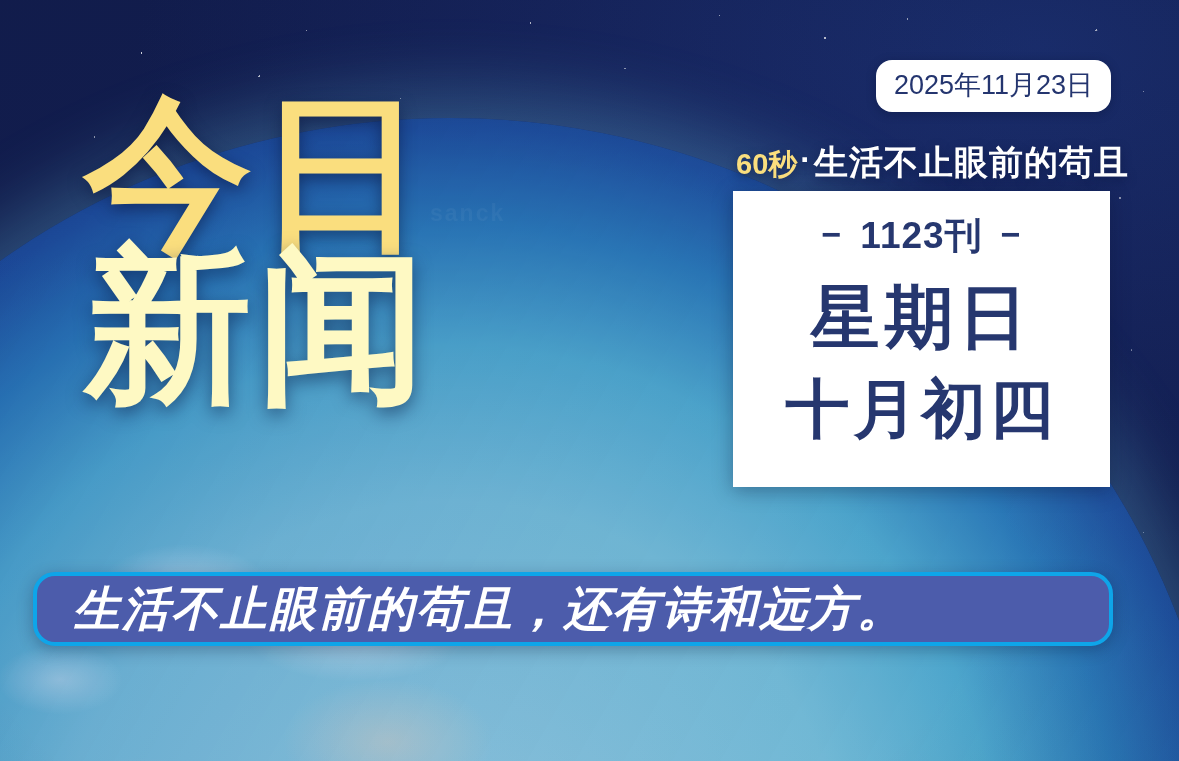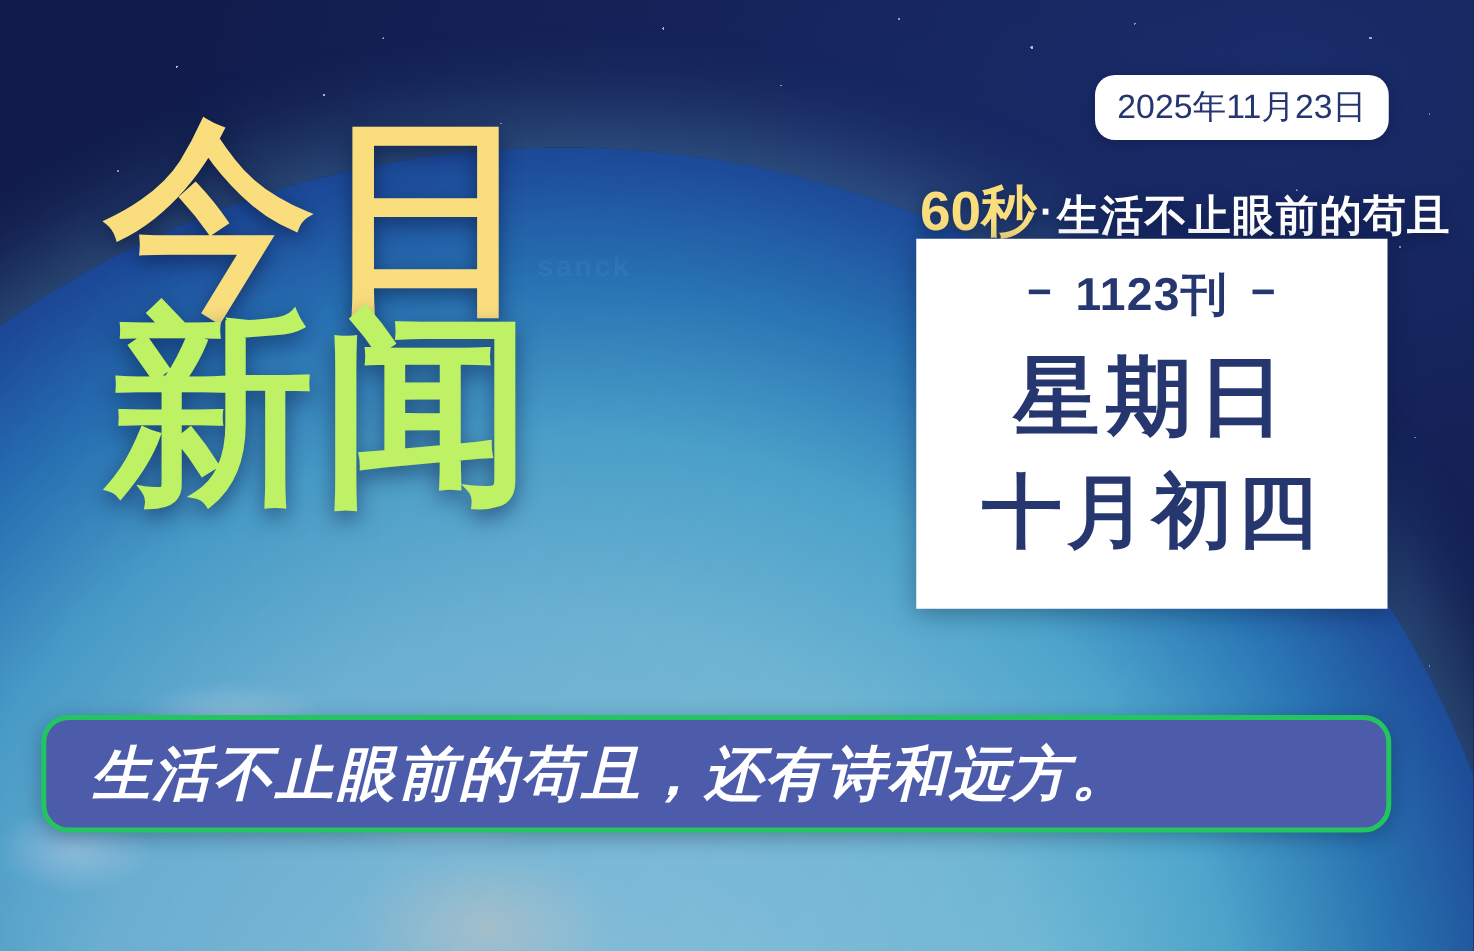--- a/index.html
+++ b/index.html
@@ -136,21 +136,21 @@
     text-align:center;
   }
   .logo-jinri{
     font-size:168px;
     color:#FADE7E;
     letter-spacing:6px;
     text-shadow:0 5px 16px rgba(10,20,60,.55);
   }
   .logo-xinwen{
     font-size:168px;
-    color:#bef264;
+    color:#fef9c3;
     letter-spacing:6px;
     margin-top:-6px;
     text-shadow:0 6px 18px rgba(10,25,70,.55);
   }
 
   
   .date-pill{
     position:absolute;
     right:68px; top:60px;
     background:#ffffff;
@@ -165,21 +165,21 @@
   }
   .tagline{
     position:absolute;
     left:736px; top:140px;
     width:376px;
     text-align:center;
     white-space:nowrap;
     text-shadow:0 3px 10px rgba(10,20,60,.55);
   }
   .tag-60{
-    font-size:44px; font-weight:900; color:#FADE7E; letter-spacing:0px;
+    font-size:29px; font-weight:900; color:#FADE7E; letter-spacing:0px;
   }
   .tag-dot{
     font-size:32px; font-weight:900; color:#ffffff; margin:0 3px;
     position:relative; top:-4px;
   }
   .tag-rest{
     font-size:34px; font-weight:900; color:#ffffff; letter-spacing:1px;
   }
 
   .info-card{
@@ -217,23 +217,23 @@
     font-weight:900;
     letter-spacing:4px;
     margin-top:25px;
     line-height:1;
   }
 
   
   .banner{
     position:absolute;
     left:33px; top:572px;
-    width:1080px; height:94px;
+    width:1080px; height:74px;
     background:#4c5cab;
-    border:4px solid #22c55e;
+    border:4px solid #0ea5e9;
     border-radius:22px;
     display:flex;
     align-items:center;
     box-shadow:0 4px 16px rgba(8,18,50,.30);
   }
   .banner-text{
     color:#ffffff;
     font-size:47px;
     font-weight:900;
     font-style:italic;

